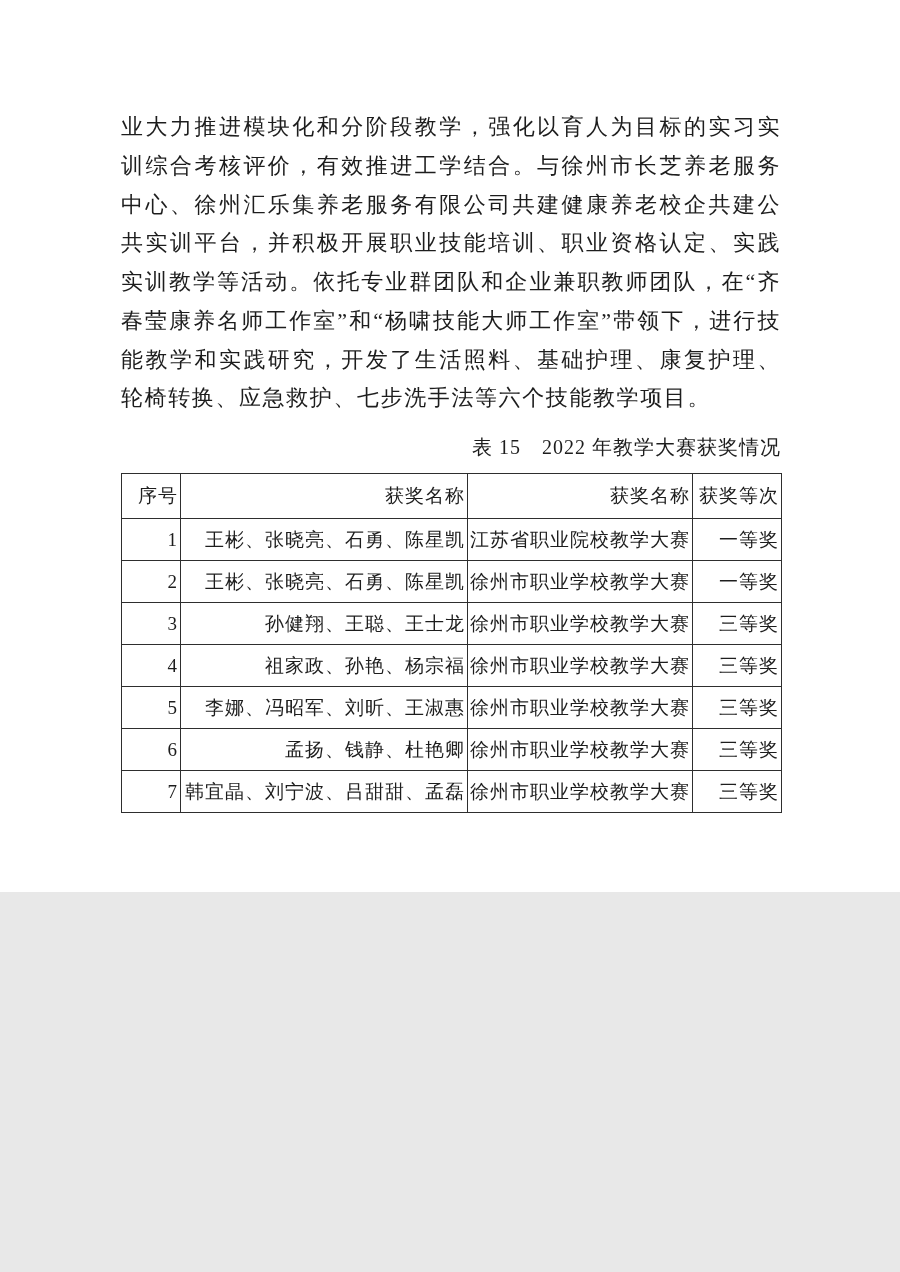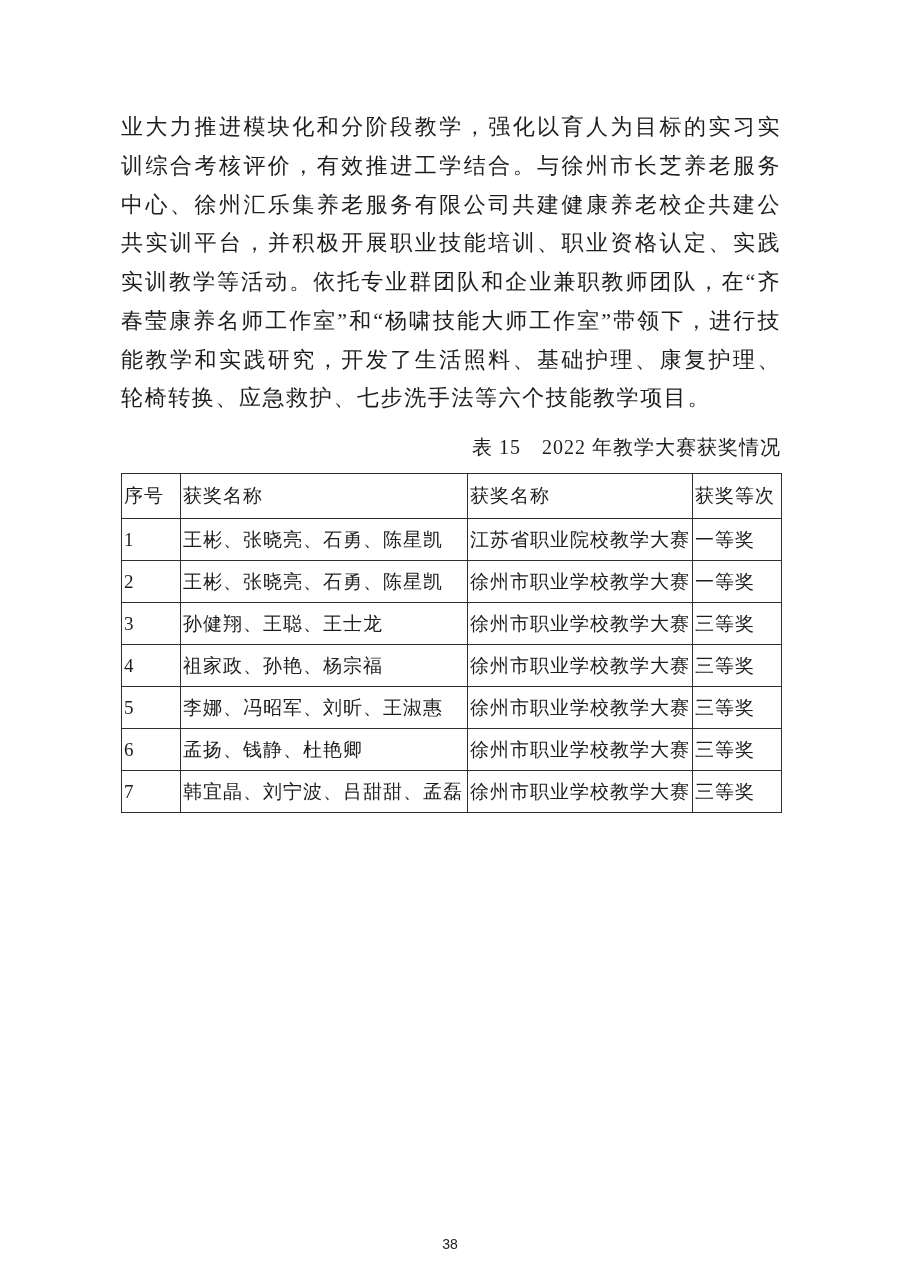--- a/index.html
+++ b/index.html
@@ -1,20 +1,20 @@
 <!DOCTYPE html>
 <html><head>
 <meta charset="utf-8">
 <style>
   * { margin: 0; padding: 0; box-sizing: border-box; }
   html, body { background: #e8e8e8; }
   .page {
     position: relative;
     width: 900px;
-    height: 1272px;
+    height: 892px;
     margin: 0 auto;
     background: #ffffff;
     color: #1d1d1d;
     font-family: "Liberation Serif", "DejaVu Serif", serif;
     overflow: hidden;
   }
   .content {
     position: absolute;
     left: 121px;
     top: 108px;
@@ -39,21 +39,21 @@
     white-space: pre;
   }
   table.awards {
     margin-top: 6px;
     width: 660px;
     border-collapse: collapse;
     table-layout: fixed;
   }
   table.awards th, table.awards td {
     border: 1px solid #2e2e2e;
-    text-align: left;
+    text-align: right;
     vertical-align: middle;
     font-weight: normal;
     font-size: 19px;
     letter-spacing: 1px;
     color: #1d1d1d;
     padding: 0 2px;
   }
   table.awards thead th { height: 45px; }
   table.awards tbody td { height: 42px; }
   col.c-index  { width: 59px; }

